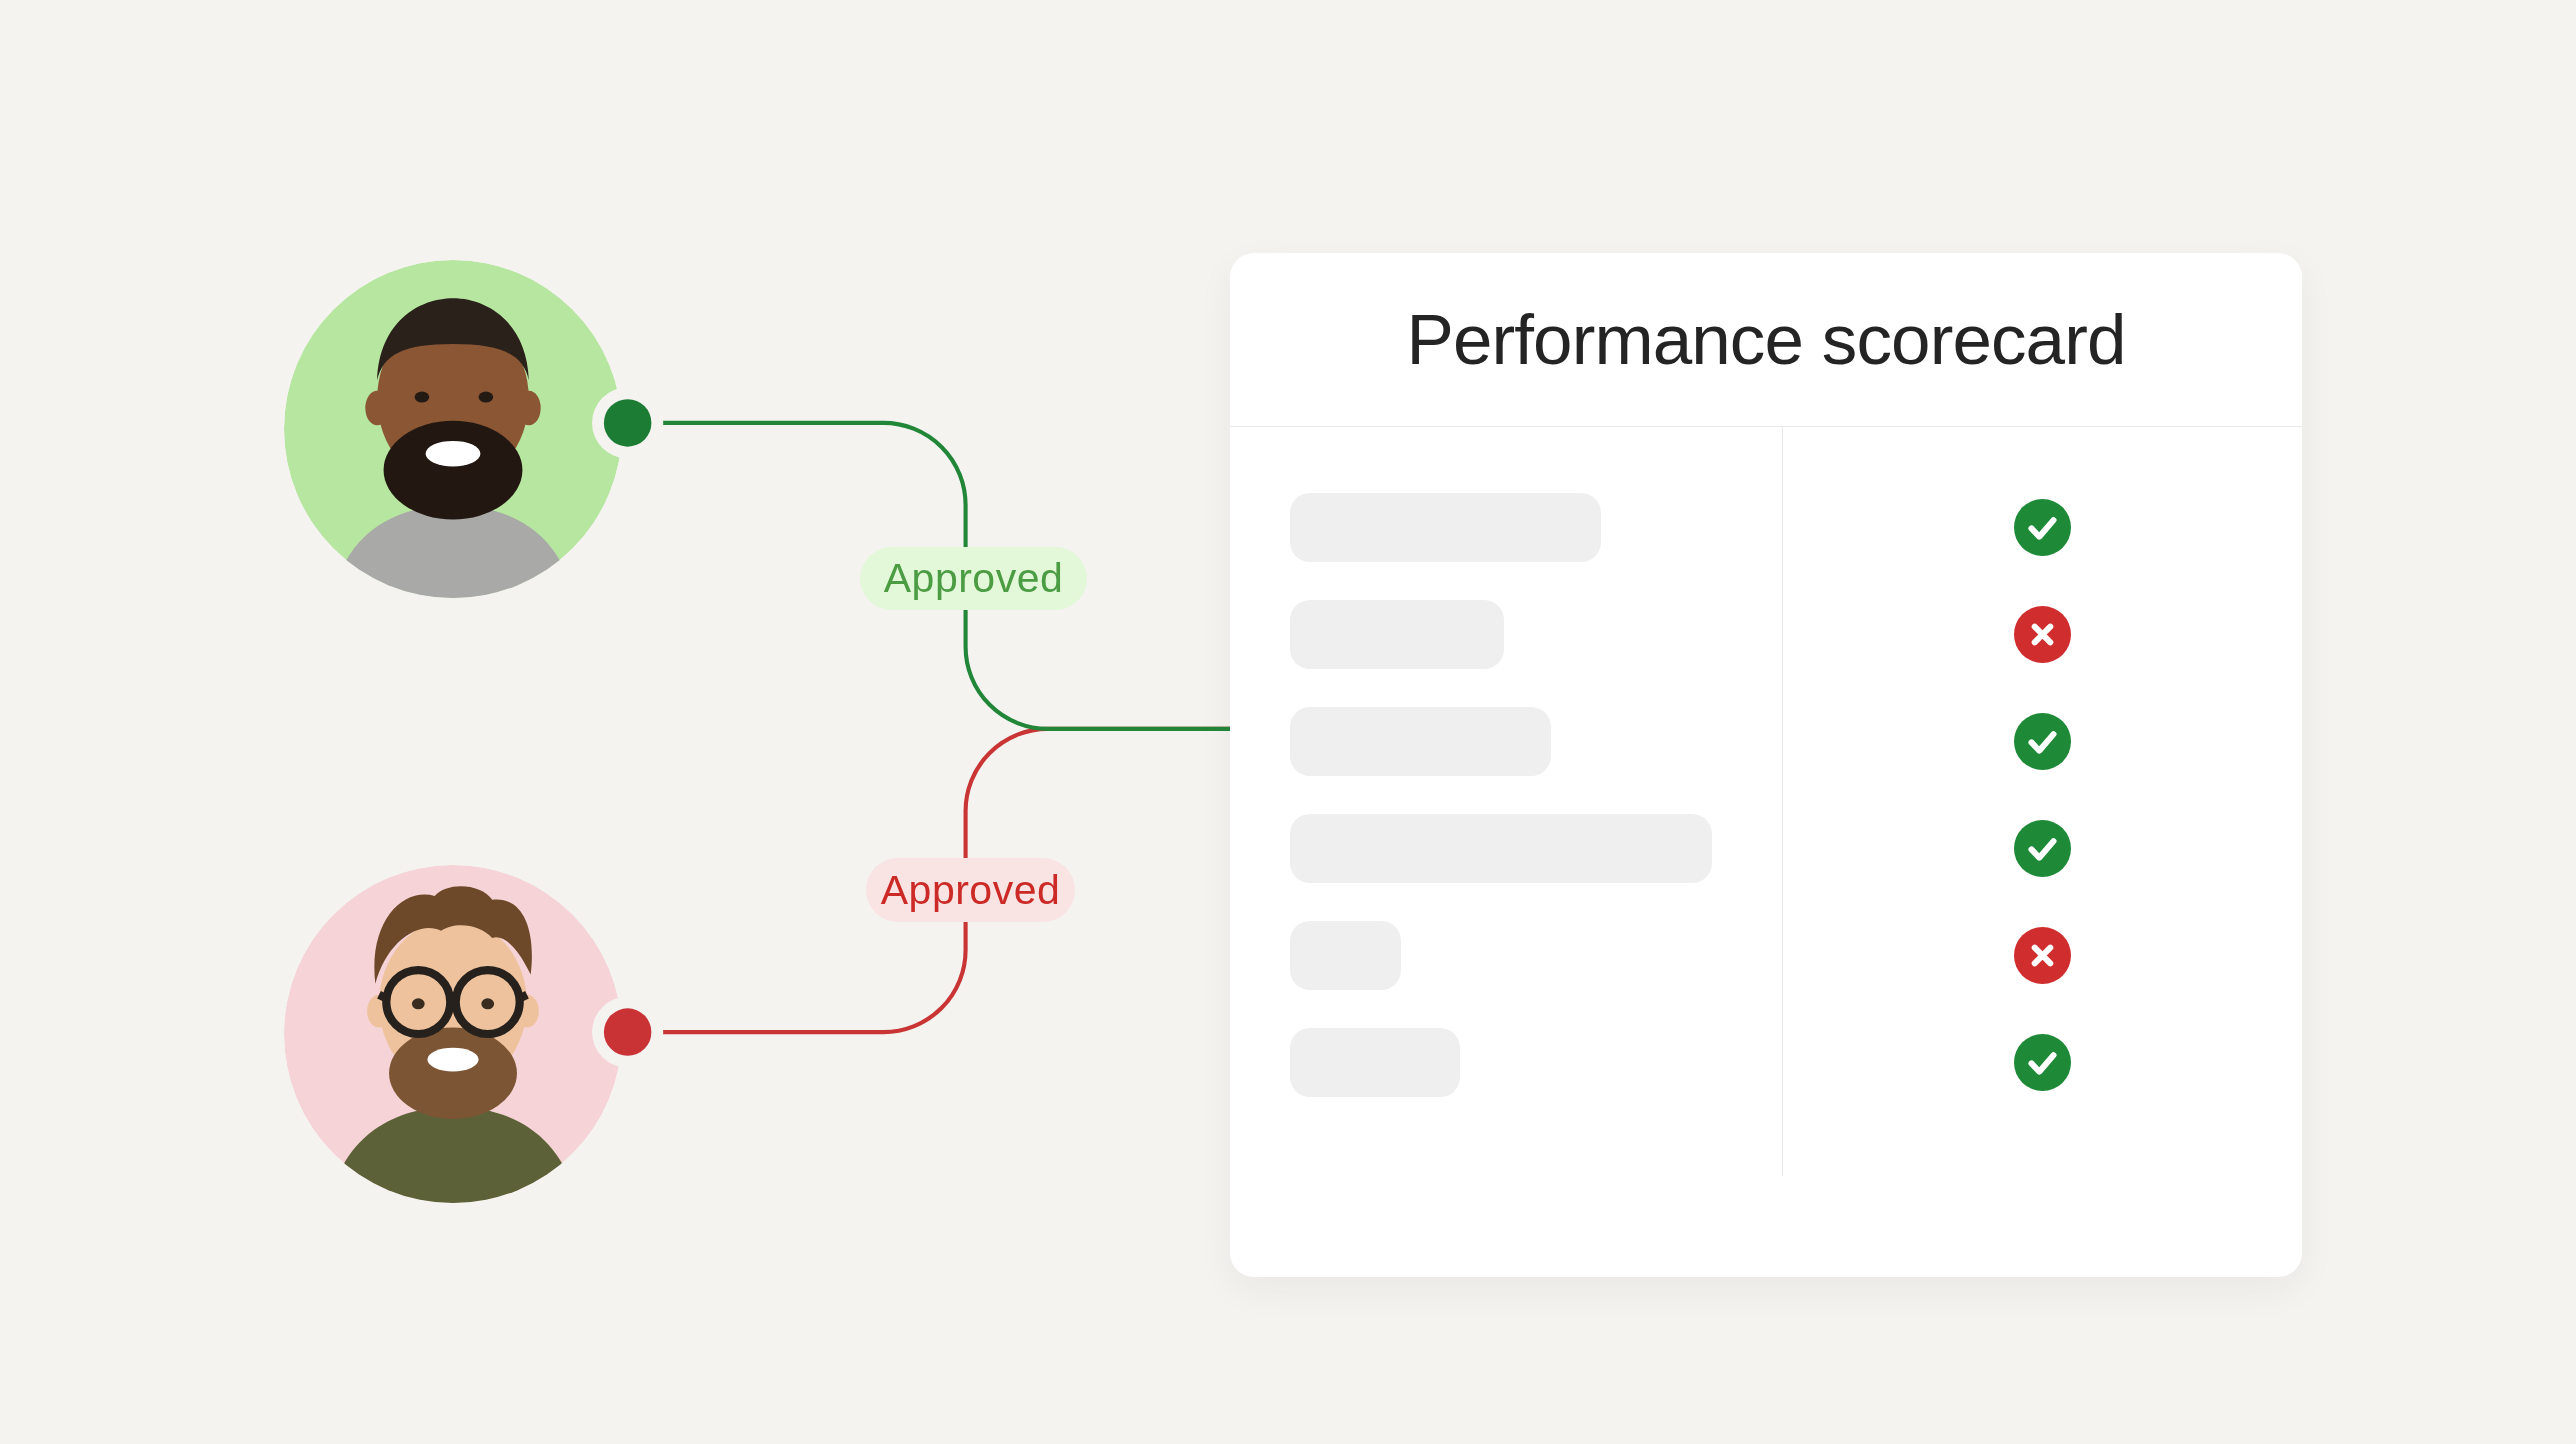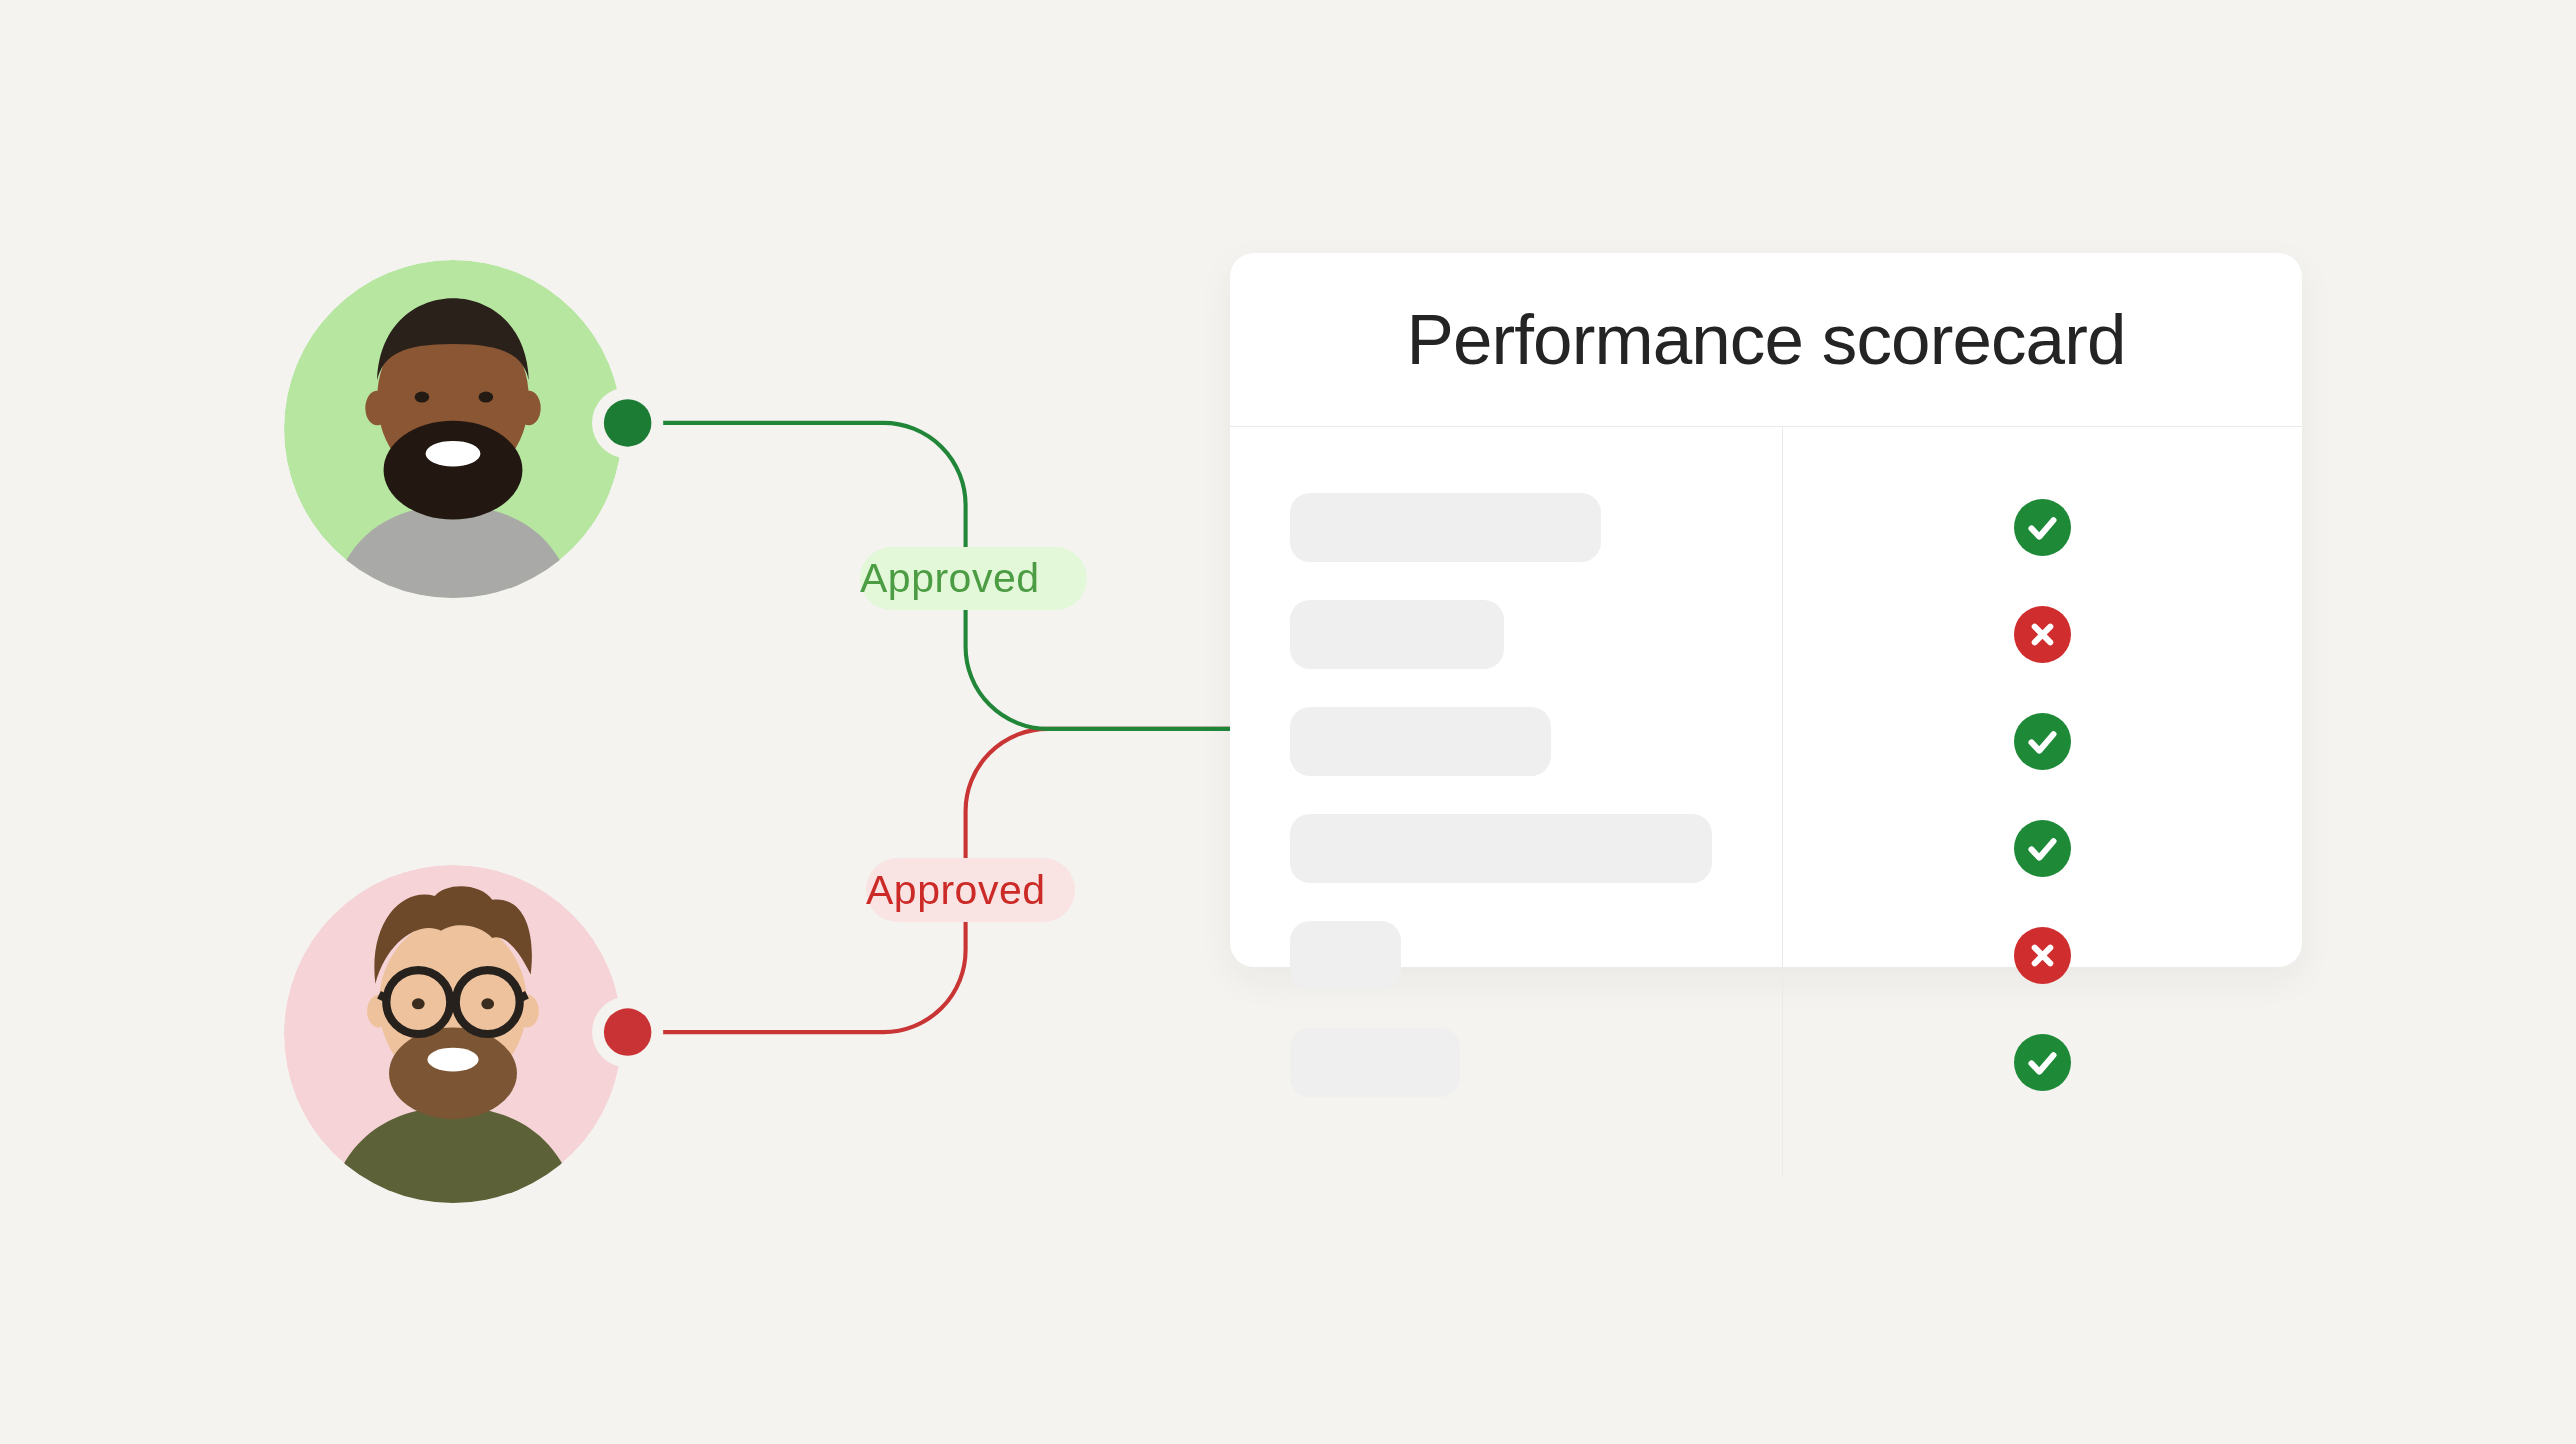--- a/index.html
+++ b/index.html
@@ -9,27 +9,27 @@
   
   .avatar{position:absolute;width:338px;height:338px;border-radius:50%;overflow:hidden;}
   .avatar svg{display:block;}
   .avatar-approved{left:284px;top:260px;}
   .avatar-rejected{left:284px;top:865px;}
 
   
   .connectors{position:absolute;left:0;top:0;width:2576px;height:1444px;pointer-events:none;}
 
   
-  .badge{position:absolute;display:flex;align-items:center;justify-content:flex-start;
+  .badge{position:absolute;display:flex;align-items:center;justify-content:center;
          border-radius:42px;font-size:41px;font-weight:500;letter-spacing:0.5px;}
   .badge-approved{left:860px;top:547px;width:227px;height:63px;background:var(--g-badge-bg);color:var(--g-badge-text);}
   .badge-rejected{left:866px;top:858px;width:209px;height:64px;background:var(--r-badge-bg);color:var(--r-badge-text);}
 
   
-  .card{position:absolute;left:1230px;top:253px;width:1072px;height:714px;background:var(--card-bg,#fff);
+  .card{position:absolute;left:1230px;top:253px;width:1072px;height:1024px;background:var(--card-bg,#fff);
         border-radius:24px;box-shadow:0 12.8px 37px rgba(40,40,40,.05);}
   .card-header{height:173px;display:flex;align-items:center;justify-content:center;border-bottom:1.8px solid var(--divider);}
   .card-title{font-size:71px;font-weight:500;color:var(--title);letter-spacing:-0.9px;white-space:nowrap;}
   .card-body{display:flex;height:749px;}
   .col-left{width:553px;border-right:1.8px solid var(--divider);box-sizing:border-box;
             padding:66px 0 0 60px;display:flex;flex-direction:column;gap:38px;}
   .col-right{flex:1;padding-top:66px;display:flex;flex-direction:column;gap:38px;align-items:center;}
   .ph-row{height:69px;display:flex;align-items:center;}
   .ph-bar{height:69px;border-radius:20px;background:var(--bar);}
   .icon-row{height:69px;display:flex;align-items:center;justify-content:center;}

